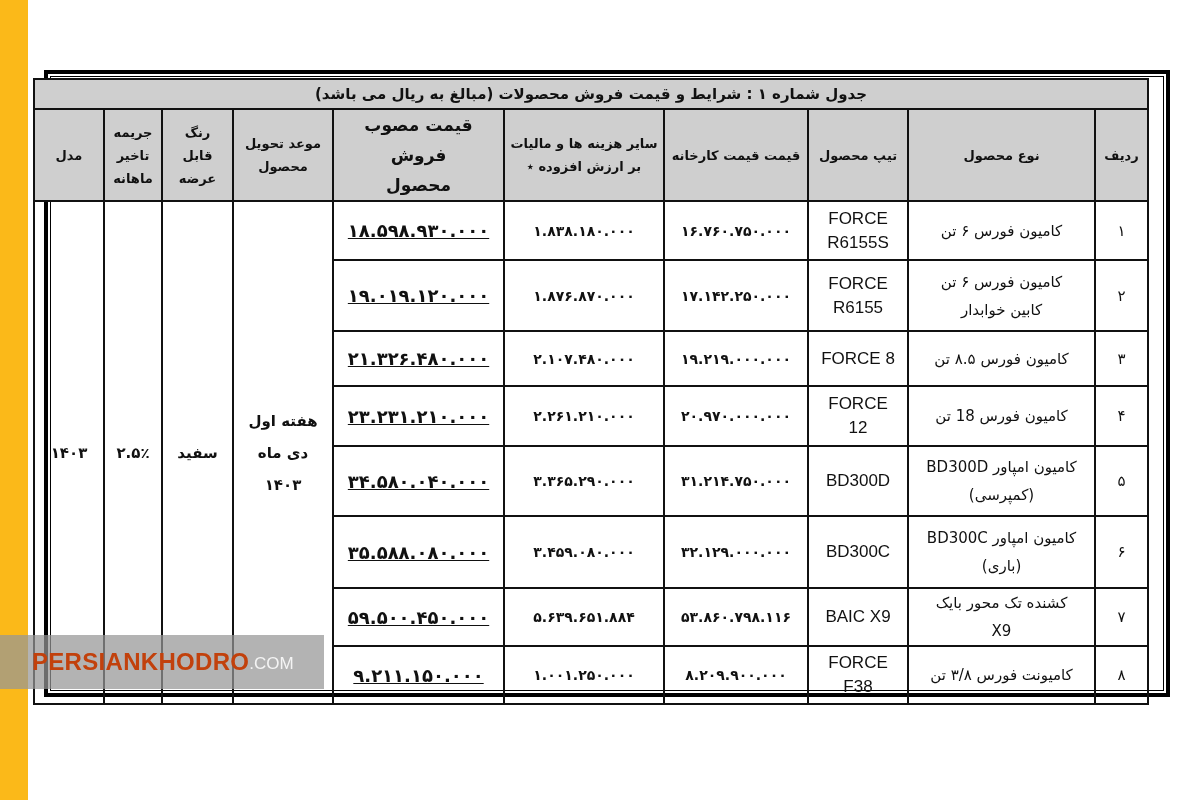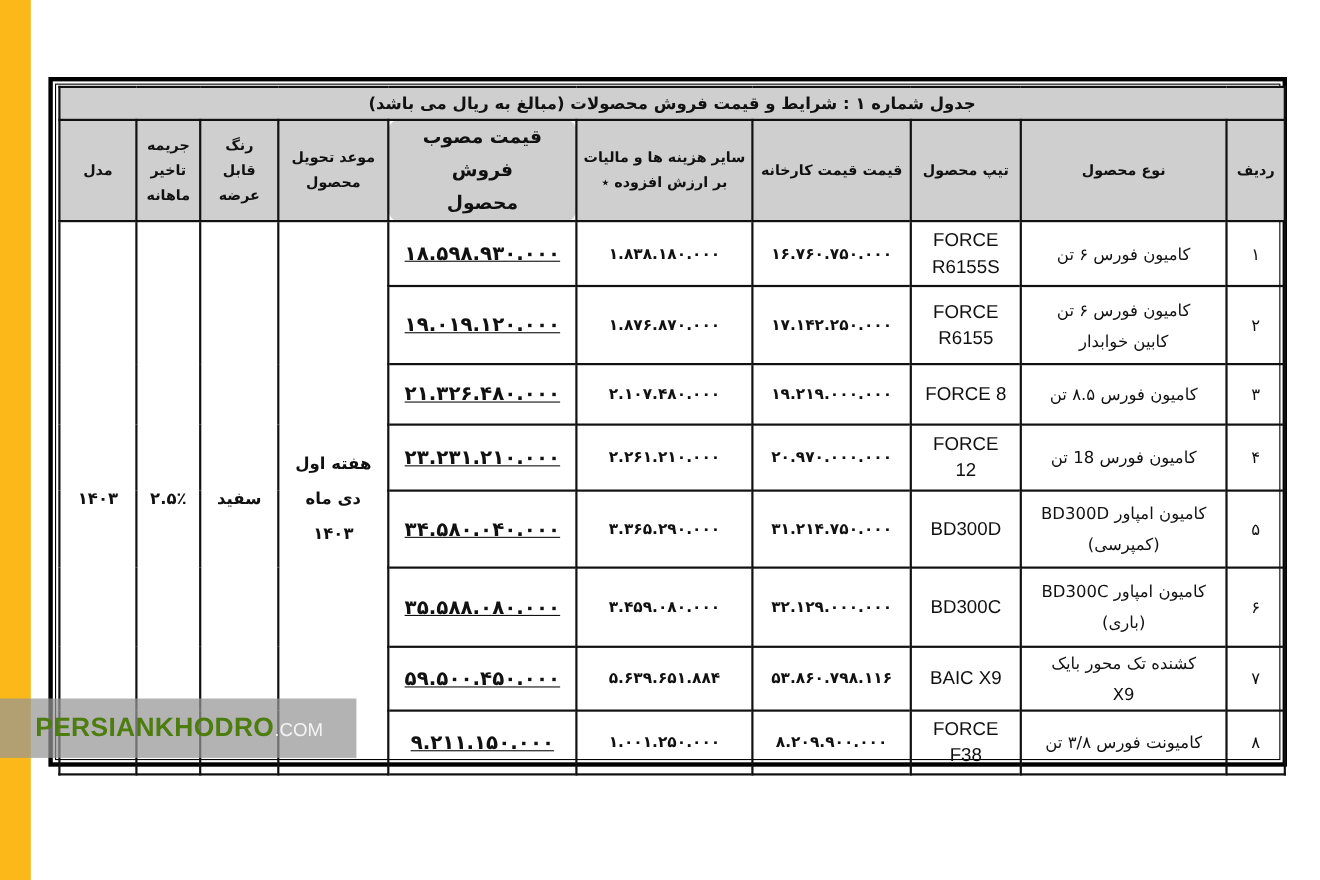--- a/index.html
+++ b/index.html
@@ -31,21 +31,21 @@
     border: 4px solid #000;
     background: #fff;
   }
   .inner-frame {
     position: absolute;
     left: 2px; top: 2px; right: 2px; bottom: 2px;
     border: 1px solid #000;
   }
   table.price-table {
     position: absolute;
-    left: 53px; top: 78px;
+    left: 33px; top: 78px;
     width: 1114px;
     height: 613px;
     border-collapse: collapse;
     table-layout: fixed;
     direction: rtl;
   }
   table.price-table td, table.price-table th {
     border: 2px solid #111;
     text-align: center;
     vertical-align: middle;
@@ -61,21 +61,20 @@
   .header-row th {
     background: #cfcfcf;
     height: 78px;
     font-size: 13px;
     font-weight: bold;
     line-height: 23px;
   }
   .header-row th.big {
     font-size: 17px;
     line-height: 30px;
-    border-radius: 10px;
   }
   td.rownum { font-size: 15px; }
   td.product-name {
     font-size: 15px;
     font-weight: normal;
     line-height: 28px;
   }
   td.product-type {
     font-family: "Liberation Sans", sans-serif;
     font-size: 17px;
@@ -102,21 +101,21 @@
     width: 324px; height: 54px;
     background: rgba(150,150,150,0.72);
     display: flex;
     align-items: center;
   }
   .watermark .wm-main {
     margin-left: 32px;
     font-family: "Liberation Sans", sans-serif;
     font-weight: bold;
     font-size: 24px;
-    color: #4d7c0f;
+    color: #c2410c;
     letter-spacing: 0.3px;
   }
   .watermark .wm-suffix {
     font-family: "Liberation Sans", sans-serif;
     font-size: 17px;
     color: #f4f4f4;
     margin-top: 4px;
   }
 </style>
 </head>

